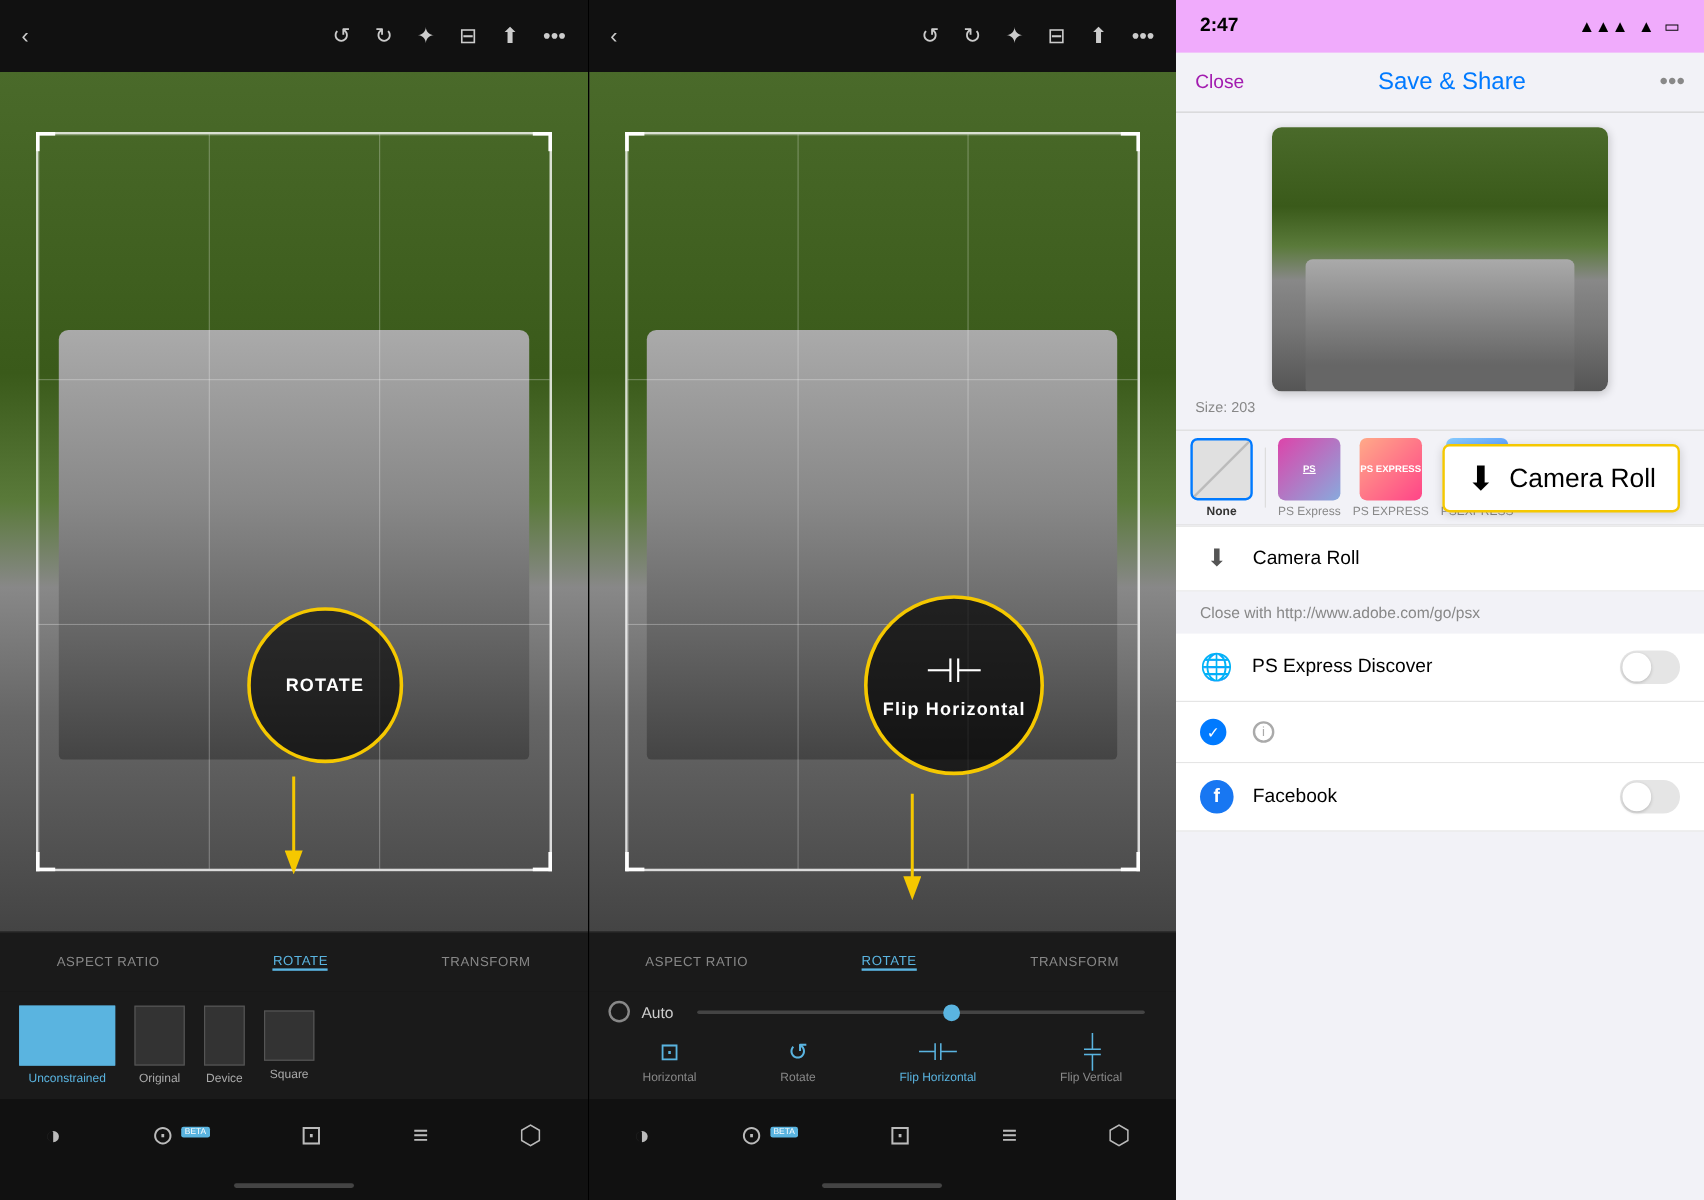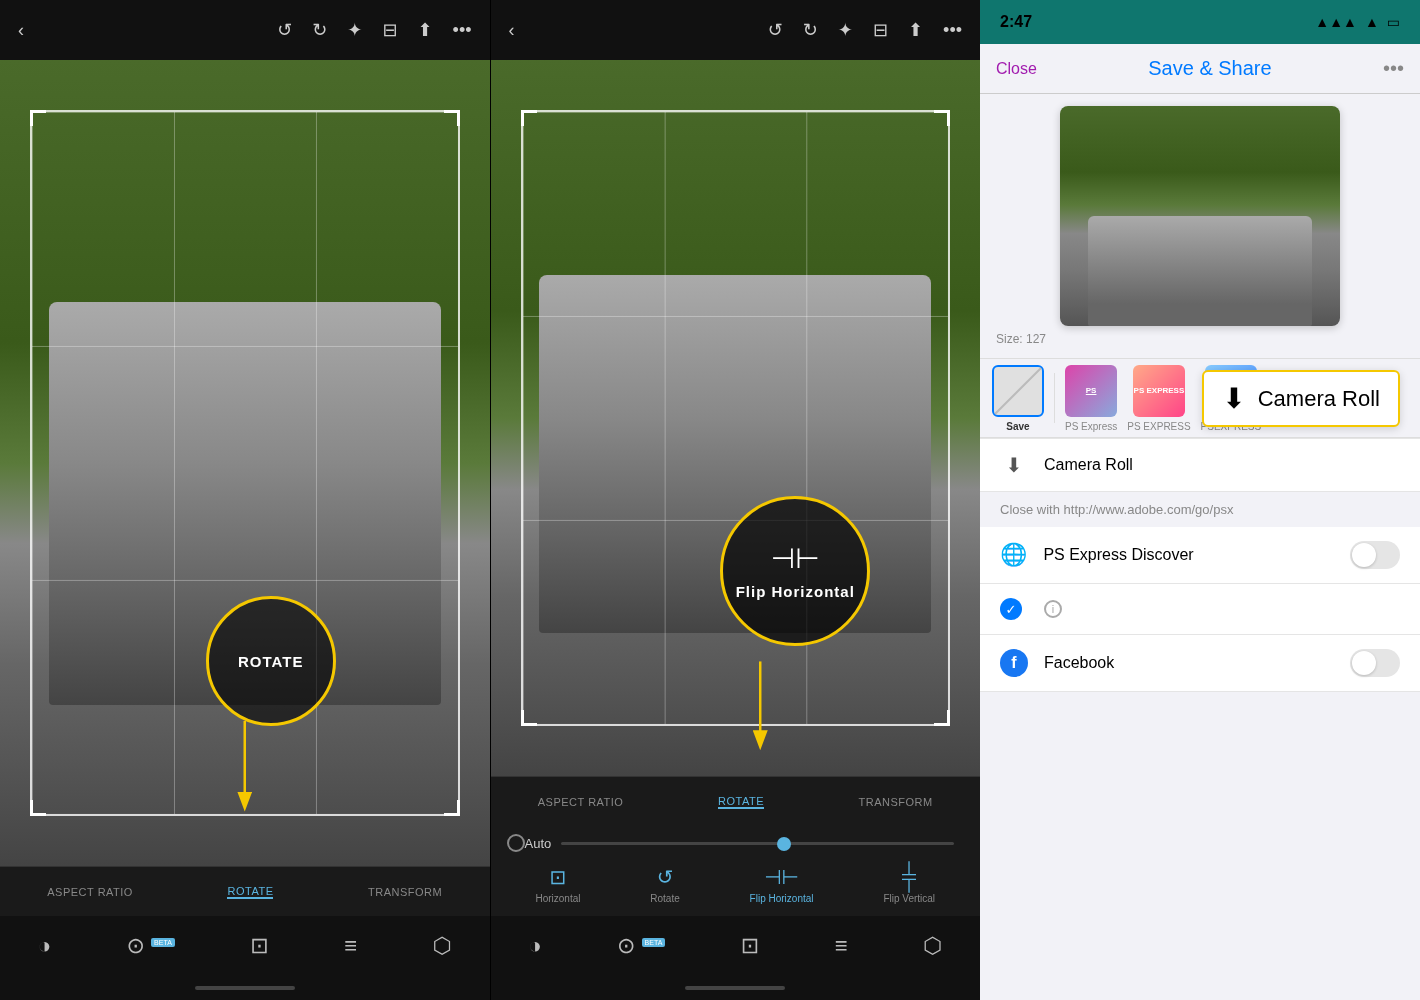--- a/index.html
+++ b/index.html
@@ -234,20 +234,21 @@
     .rotate-toolbar {
       height: 90px;
       background: #1a1a1a;
       display: flex;
       flex-direction: column;
       flex-shrink: 0;
     }
     .auto-row {
       display: flex;
       align-items: center;
+      gap: 10px;
       padding: 8px 16px 0;
     }
     .auto-dot {
       width: 18px; height: 18px;
       border-radius: 50%;
       border: 2px solid #888;
       display: inline-block;
     }
     .auto-label { color: #ccc; font-size: 13px; }
     .slider-track {
@@ -287,21 +288,21 @@
     .panel-right {
       width: 440px;
       background: #f2f2f7;
       display: flex;
       flex-direction: column;
       flex-shrink: 0;
     }
 
     .ios-status-bar {
       height: 44px;
-      background: #0f766e;
+      background: #f0abfc;
       display: flex;
       align-items: center;
       justify-content: space-between;
       padding: 0 20px;
       flex-shrink: 0;
     }
     .status-time { font-size: 16px; font-weight: 600; color: #000; }
     .status-icons { display: flex; gap: 8px; align-items: center; font-size: 14px; color: #000; }
 
     .share-header {
@@ -560,20 +561,38 @@
       </defs>
     </svg>
   </div>
 
   <div class="bottom-tabs">
     <span class="tab-item">ASPECT RATIO</span>
     <span class="tab-item active">ROTATE</span>
     <span class="tab-item">TRANSFORM</span>
   </div>
 
+  <div class="aspect-options">
+    <div class="aspect-option">
+      <div class="aspect-box selected"></div>
+      <span class="aspect-label selected">Unconstrained</span>
+    </div>
+    <div class="aspect-option">
+      <div class="aspect-box original"></div>
+      <span class="aspect-label">Original</span>
+    </div>
+    <div class="aspect-option">
+      <div class="aspect-box device"></div>
+      <span class="aspect-label">Device</span>
+    </div>
+    <div class="aspect-option">
+      <div class="aspect-box square"></div>
+      <span class="aspect-label">Square</span>
+    </div>
+  </div>
 
   <div class="tool-bar">
     <span class="tool-icon">◑</span>
     <span class="tool-icon">⊙ <span class="beta-badge">BETA</span></span>
     <span class="tool-icon">⊡</span>
     <span class="tool-icon">≡</span>
     <span class="tool-icon">⬡</span>
   </div>
 
   <div class="home-bar">
@@ -680,32 +699,32 @@
   <div class="share-header">
     <span class="share-close">Close</span>
     <span class="share-save">Save &amp; Share</span>
     <span class="share-more">•••</span>
   </div>
 
   <div class="share-preview">
     <div class="preview-img">
       <div class="preview-img-car"></div>
     </div>
-    <span class="preview-size">Size: 127</span>
+    <span class="preview-size">Size: 203</span>
   </div>
 
   <div class="callout-box">
     <span class="callout-dl-icon">⬇</span>
     <span class="callout-text">Camera Roll</span>
   </div>
 
   <div class="filter-strip">
     <div class="filter-item active">
       <div class="filter-thumb none-filter"></div>
-      <span class="filter-label active">Save</span>
+      <span class="filter-label active">None</span>
     </div>
     <div class="filter-divider"></div>
     <div class="filter-item">
       <div class="filter-thumb ps1">
         <span style="font-size:8px;color:#fff;font-weight:700;text-decoration:underline;">PS</span>
       </div>
       <span class="filter-label">PS Express</span>
     </div>
     <div class="filter-item">
       <div class="filter-thumb ps2">PS EXPRESS</div>

